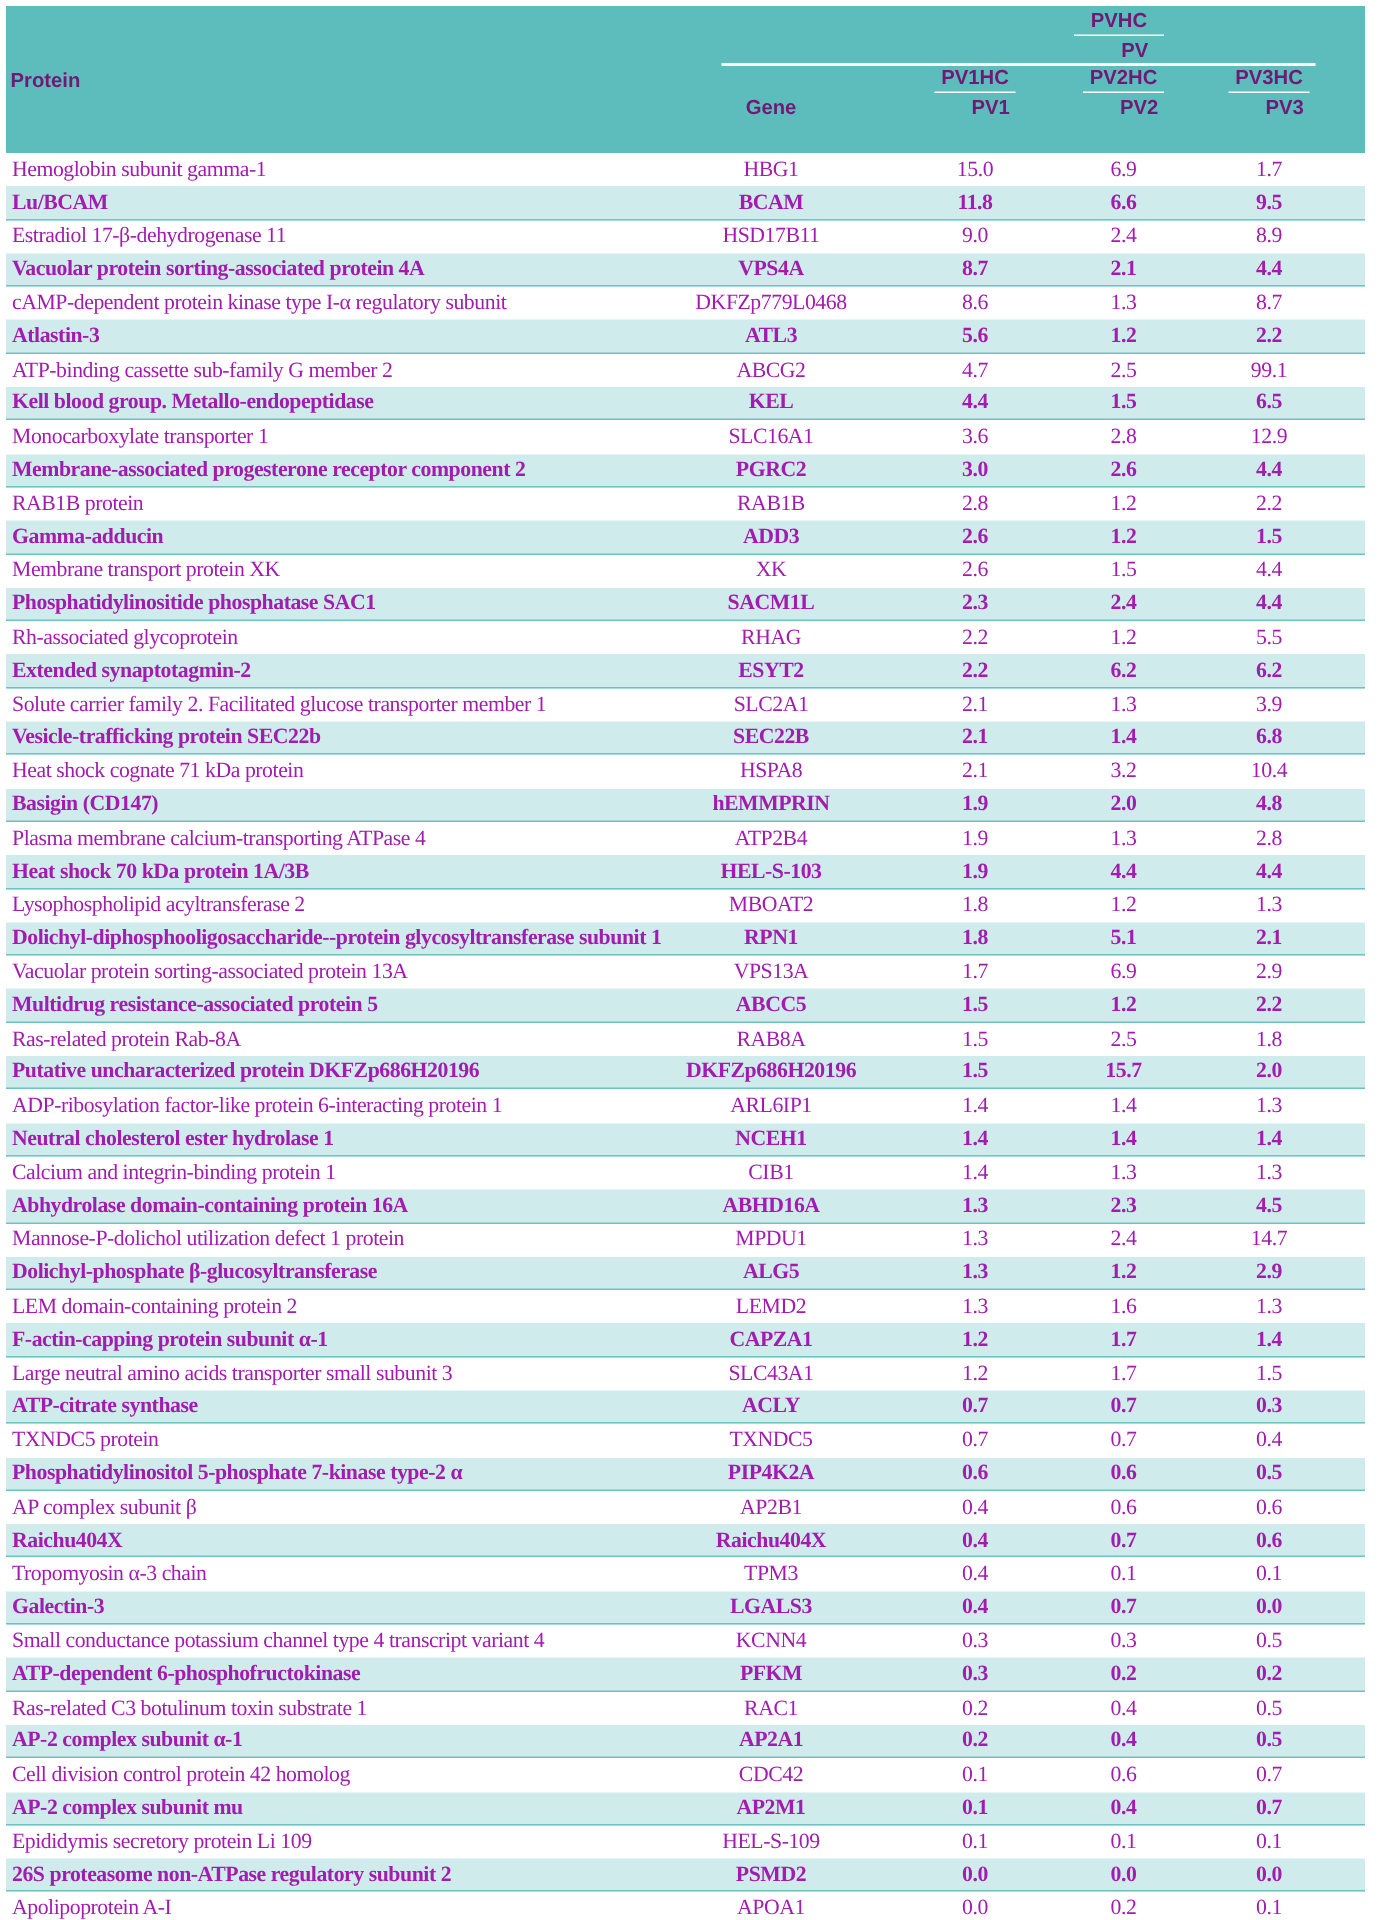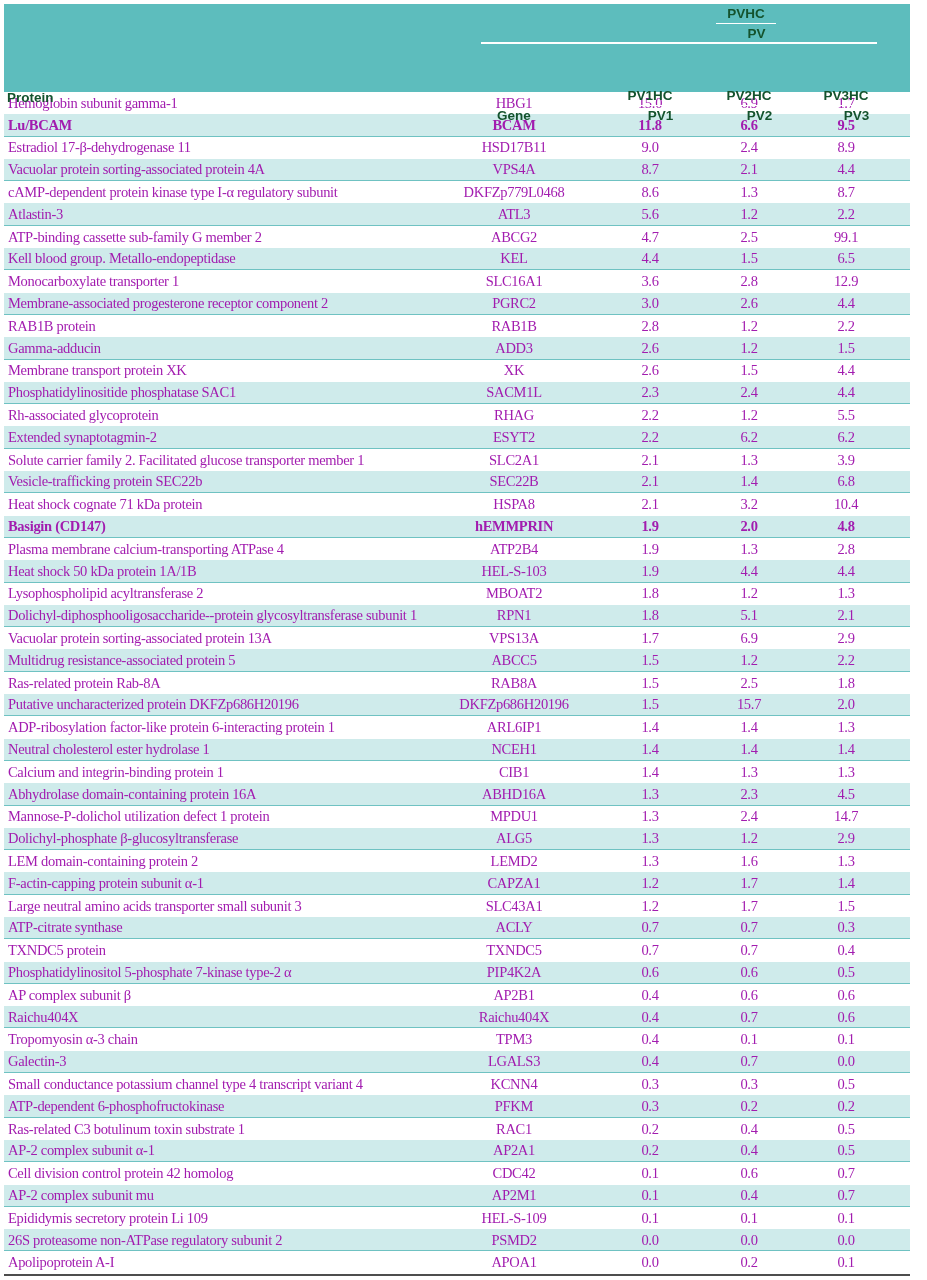--- a/index.html
+++ b/index.html
@@ -13,23 +13,23 @@
   }
   .tbl {
     position: absolute;
     left: 4px;
     top: 4px;
     width: 906px;
   }
   
   .thead {
     position: relative;
-    height: 88px;
+    height: 98px;
     background: #5dbdbd;
-    color: #14532d;
+    color: #701a75;
     font-family: "Liberation Sans", sans-serif;
     font-weight: bold;
     font-size: 13.5px;
   }
   .group-frac {
     position: absolute;
     top: 2px;
     left: 652px;
     width: 180px;
     display: flex;
@@ -54,38 +54,39 @@
     background: #ffffff;
   }
   .hrow {
     position: absolute;
     top: 40px;
     left: 0;
     width: 906px;
     display: grid;
     grid-template-columns: 440px 140px 132px 66px 128px;
   }
-  .hcell { display: flex; justify-content: center; align-items: flex-start; margin-top: 44px; }
+  .hcell { display: flex; justify-content: center; align-items: flex-start; }
   .hcell.protein { justify-content: flex-start; padding: 2px 0 0 3px; }
   .hcell.gene { padding-top: 20px; }
   
   .tbody { border-bottom: 2.5px solid #4d4d4d; }
   .row {
     display: grid;
     grid-template-columns: 440px 140px 132px 66px 128px;
     height: 22.3px;
     box-sizing: border-box;
     align-items: center;
     font-size: 14.5px;
     letter-spacing: -0.3px;
     color: #a21caf;
   }
   .row.alt {
     background: #cfebeb;
     border-bottom: 1px solid #6fc2c2;
+    font-weight: bold;
   }
   .row.bold { font-weight: bold; }
   .cell { white-space: nowrap; overflow: visible; line-height: 1; }
   .cell.protein { padding-left: 4px; text-align: left; }
   .cell.gene, .cell.val { text-align: center; }
 </style>
 </head>
 <body>
 
 <div class="page">
@@ -269,21 +270,21 @@
           <div class="cell val">4.8</div>
         </div>
         <div class="row">
           <div class="cell protein">Plasma membrane calcium-transporting ATPase 4</div>
           <div class="cell gene">ATP2B4</div>
           <div class="cell val">1.9</div>
           <div class="cell val">1.3</div>
           <div class="cell val">2.8</div>
         </div>
         <div class="row alt">
-          <div class="cell protein">Heat shock 50 kDa protein 1A/1B</div>
+          <div class="cell protein">Heat shock 70 kDa protein 1A/3B</div>
           <div class="cell gene">HEL-S-103</div>
           <div class="cell val">1.9</div>
           <div class="cell val">4.4</div>
           <div class="cell val">4.4</div>
         </div>
         <div class="row">
           <div class="cell protein">Lysophospholipid acyltransferase 2</div>
           <div class="cell gene">MBOAT2</div>
           <div class="cell val">1.8</div>
           <div class="cell val">1.2</div>

